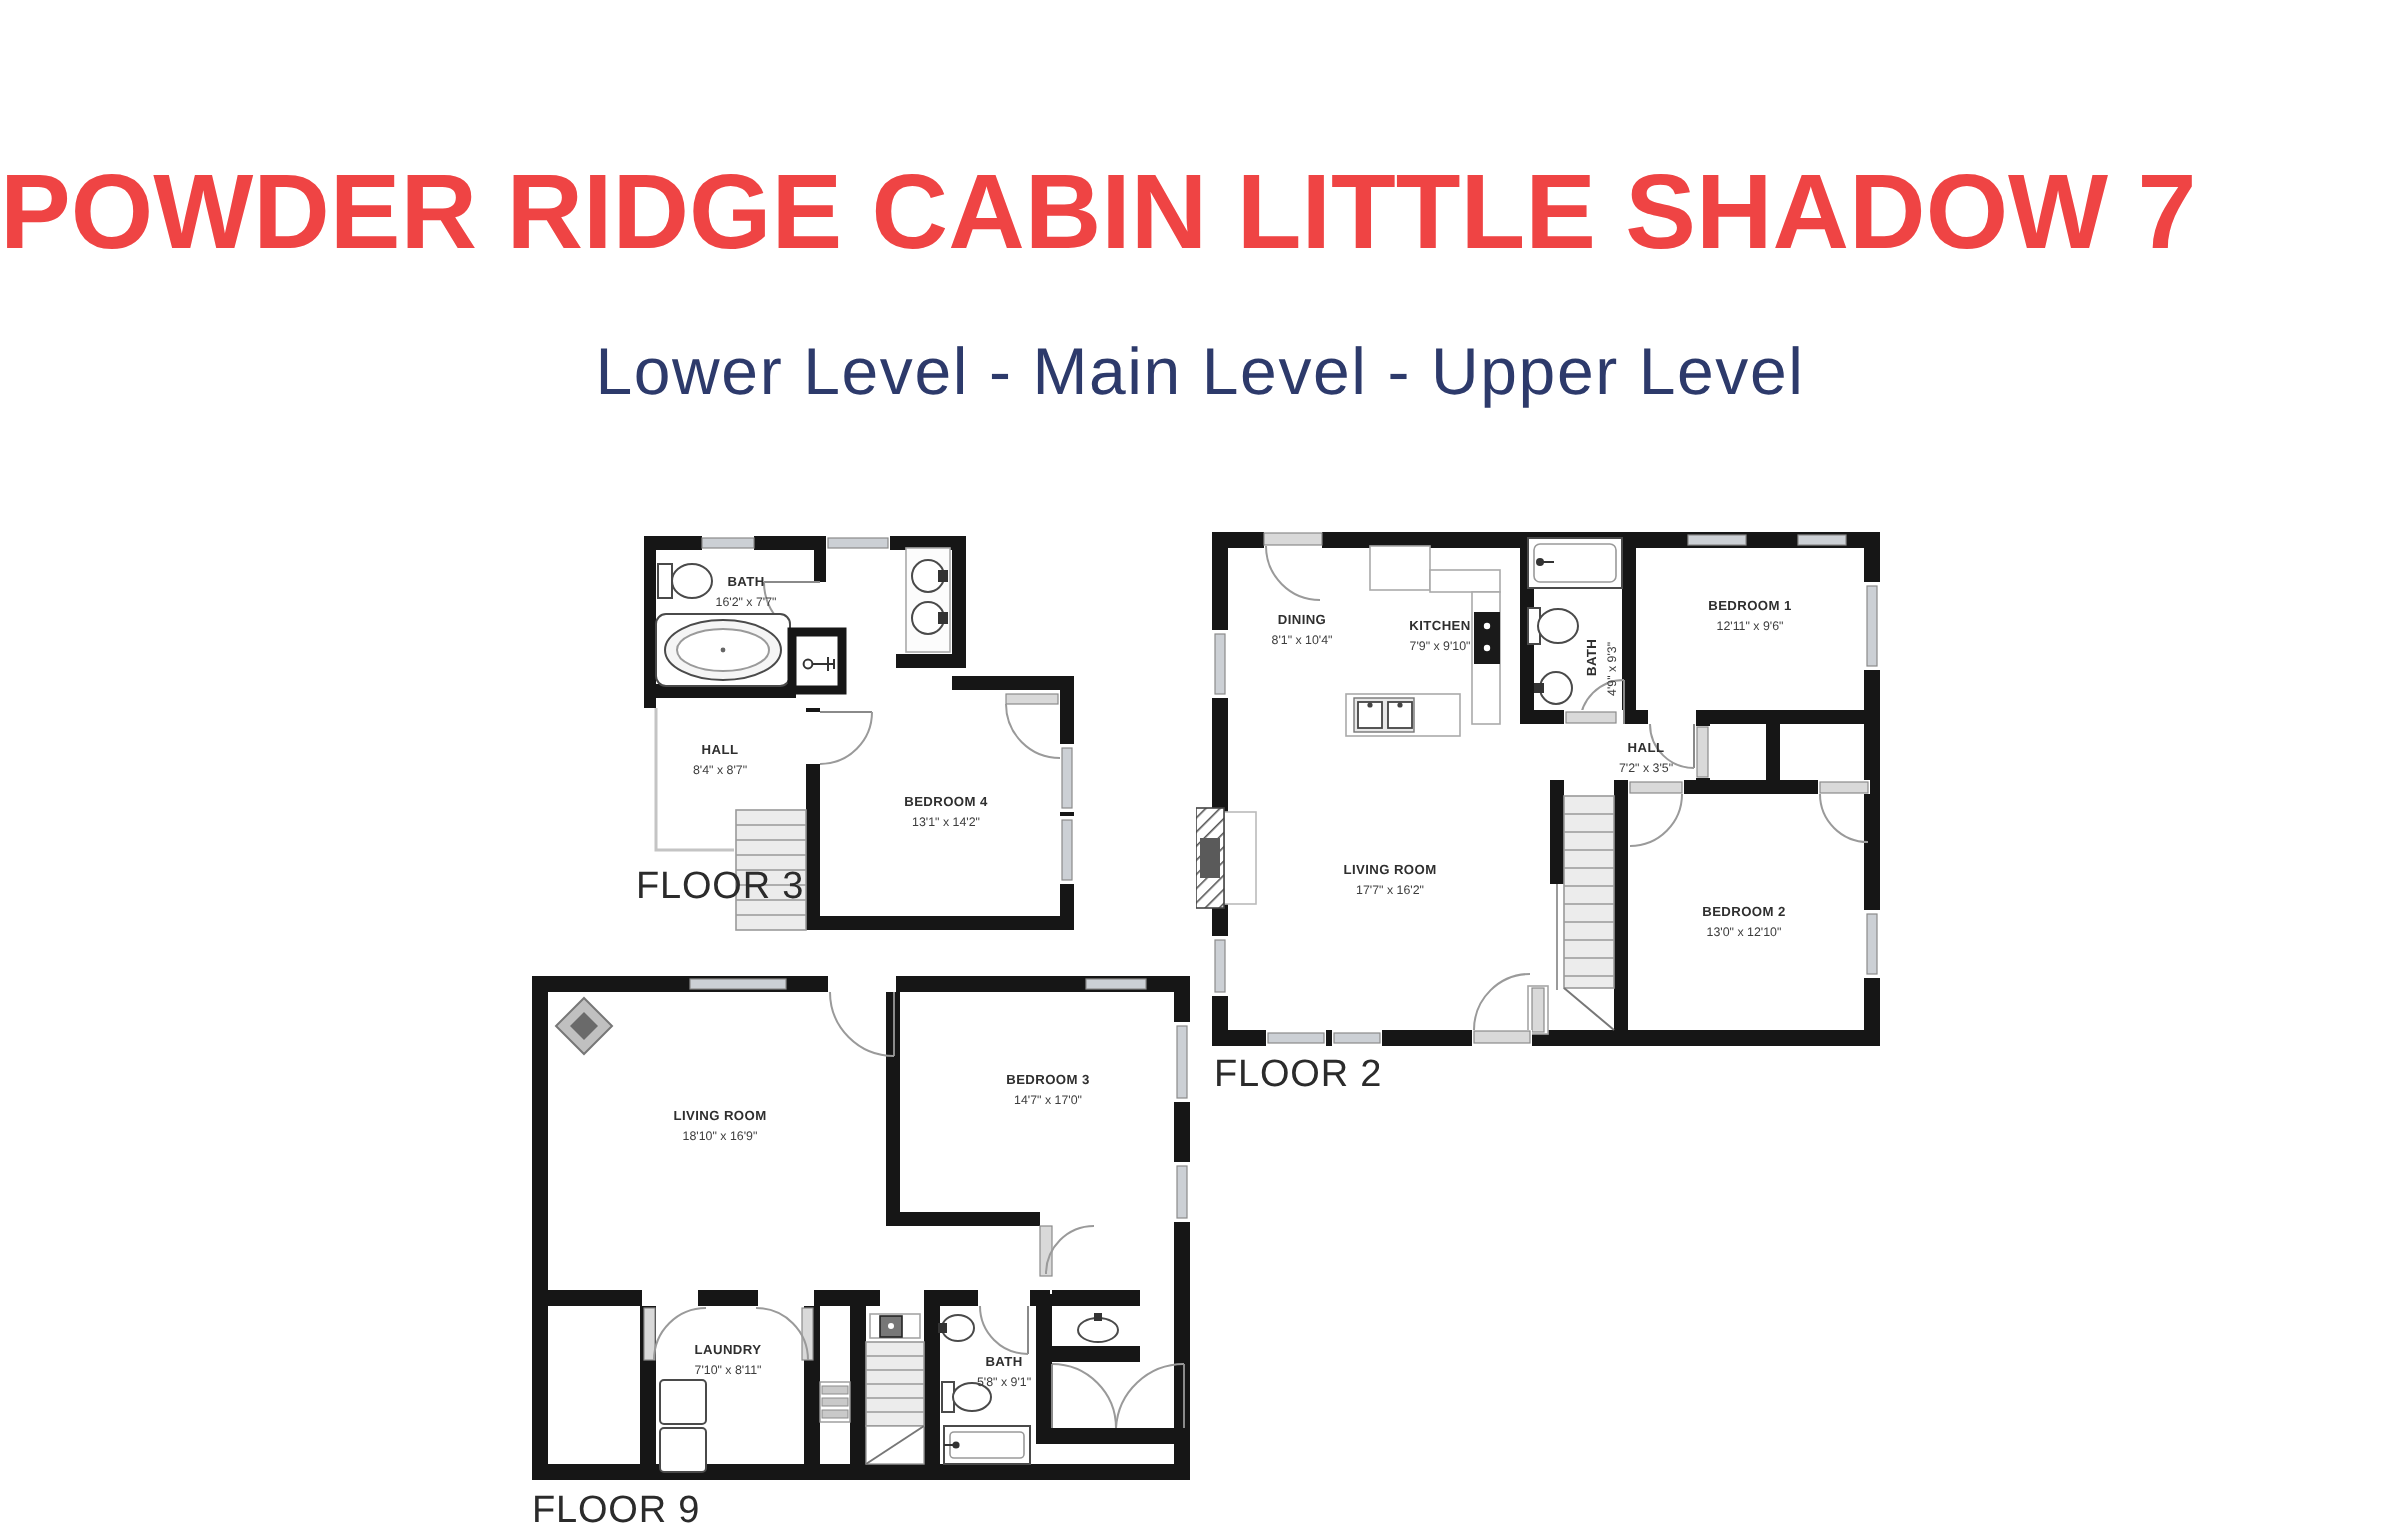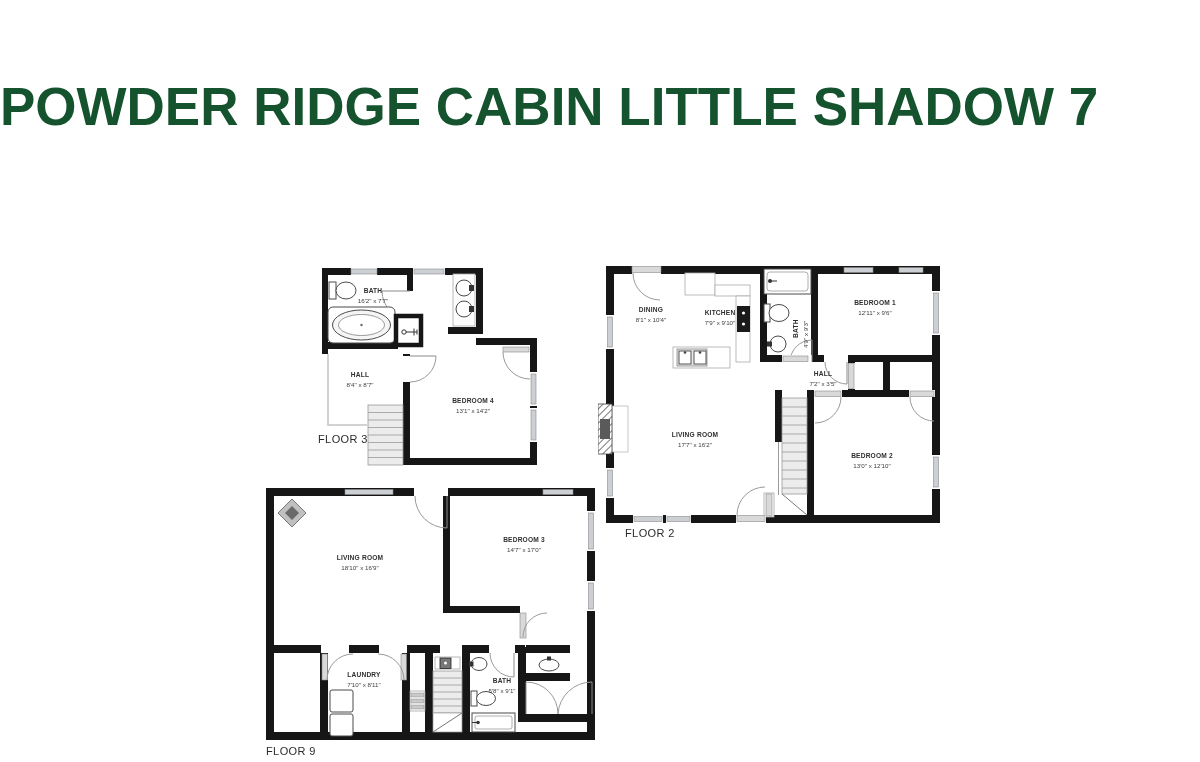--- a/index.html
+++ b/index.html
@@ -1,41 +1,42 @@
 <!DOCTYPE html>
 <html><head>
 <meta charset="utf-8">
 <style>
   html,body{margin:0;padding:0;background:#fff;}
   .stage{position:relative;width:1200px;height:762px;background:#ffffff;overflow:hidden;
          font-family:"Liberation Sans",sans-serif;}
   .title{position:absolute;left:0;top:76px;width:1000px;text-align:center;
-         font-size:53px;font-weight:700;letter-spacing:0px;color:#14532d;white-space:nowrap;}
+         font-size:53px;font-weight:700;letter-spacing:0px;color:#ef4444;white-space:nowrap;}
   .subtitle{position:absolute;left:0;top:167px;width:1200px;text-align:center;
          font-size:33px;font-weight:400;letter-spacing:.8px;color:#2d3a6b;white-space:nowrap;}
   .plan{position:absolute;}
-  .floor-label{position:absolute;font-size:11px;font-weight:500;color:#2b2b2b;letter-spacing:.4px;}
+  .floor-label{position:absolute;font-size:19px;font-weight:500;color:#2b2b2b;letter-spacing:.4px;}
   svg text.rn{font-family:"Liberation Sans",sans-serif;font-size:6.6px;font-weight:600;fill:#2f2f2f;letter-spacing:.2px;}
   svg text.rd{font-family:"Liberation Sans",sans-serif;font-size:6.2px;font-weight:400;fill:#3d3d3d;}
   svg .wall{fill:#161616;}
   svg .win{fill:#ccd0d5;stroke:#8b8b8b;stroke-width:.6;}
   svg .door{fill:#d9d9d9;stroke:#8b8b8b;stroke-width:.6;}
   svg .arc{fill:none;stroke:#9a9a9a;stroke-width:1;}
   svg .leaf{stroke:#8a8a8a;stroke-width:1;}
   svg .fix{fill:#ffffff;stroke:#4a4a4a;stroke-width:1;}
   svg .thin{fill:#ffffff;stroke:#a6a6a6;stroke-width:.8;}
   svg .tread{stroke:#9a9a9a;stroke-width:.8;}
   svg .open{fill:none;stroke:#c4c4c4;stroke-width:1.5;}
 </style>
 </head>
 <body>
 
 <div class="stage">
 
   <div class="title">POWDER RIDGE CABIN LITTLE SHADOW 7</div>
+  <div class="subtitle">Lower Level - Main Level - Upper Level</div>
 
   <svg class="plan" style="left:315px;top:262px" width="225" height="215" viewBox="0 0 225 215">
     <g>
       <rect class="wall" x="7" y="6" width="91" height="7"></rect>
       <rect class="wall" x="130" y="6" width="38" height="7"></rect>
       <rect class="wall" x="7" y="6" width="6" height="86"></rect>
       <rect class="wall" x="7" y="80" width="76" height="7"></rect>
       <rect class="wall" x="92" y="6" width="6" height="23"></rect>
       <rect class="wall" x="161" y="6" width="7" height="66"></rect>
       <rect class="wall" x="133" y="65" width="35" height="7"></rect>
@@ -257,21 +258,21 @@
       <text class="rn" x="277" y="45" text-anchor="middle">BEDROOM 1</text>
       <text class="rd" x="277" y="55" text-anchor="middle">12'11" x 9'6"</text>
       <text class="rn" x="225" y="116" text-anchor="middle">HALL</text>
       <text class="rd" x="225" y="126" text-anchor="middle">7'2" x 3'5"</text>
       <text class="rn" x="97" y="177" text-anchor="middle">LIVING ROOM</text>
       <text class="rd" x="97" y="187" text-anchor="middle">17'7" x 16'2"</text>
       <text class="rn" x="274" y="198" text-anchor="middle">BEDROOM 2</text>
       <text class="rd" x="274" y="208" text-anchor="middle">13'0" x 12'10"</text>
     </g>
   </svg>
-  <div class="floor-label" style="left:625px;top:527px">FLOOR 2</div>
+  <div class="floor-label" style="left:607px;top:527px">FLOOR 2</div>
 
   <svg class="plan" style="left:260px;top:483px" width="345" height="280" viewBox="0 0 345 280">
     <g>
       <rect class="wall" x="6" y="5" width="329" height="8"></rect>
       <rect class="wall" x="6" y="5" width="8" height="252"></rect>
       <rect class="wall" x="327" y="5" width="8" height="252"></rect>
       <rect class="wall" x="6" y="249" width="329" height="8"></rect>
       <rect class="wall" x="183" y="5" width="7" height="125"></rect>
       <rect class="wall" x="183" y="123" width="77" height="7"></rect>
       <rect class="wall" x="6" y="162" width="174" height="8"></rect>

